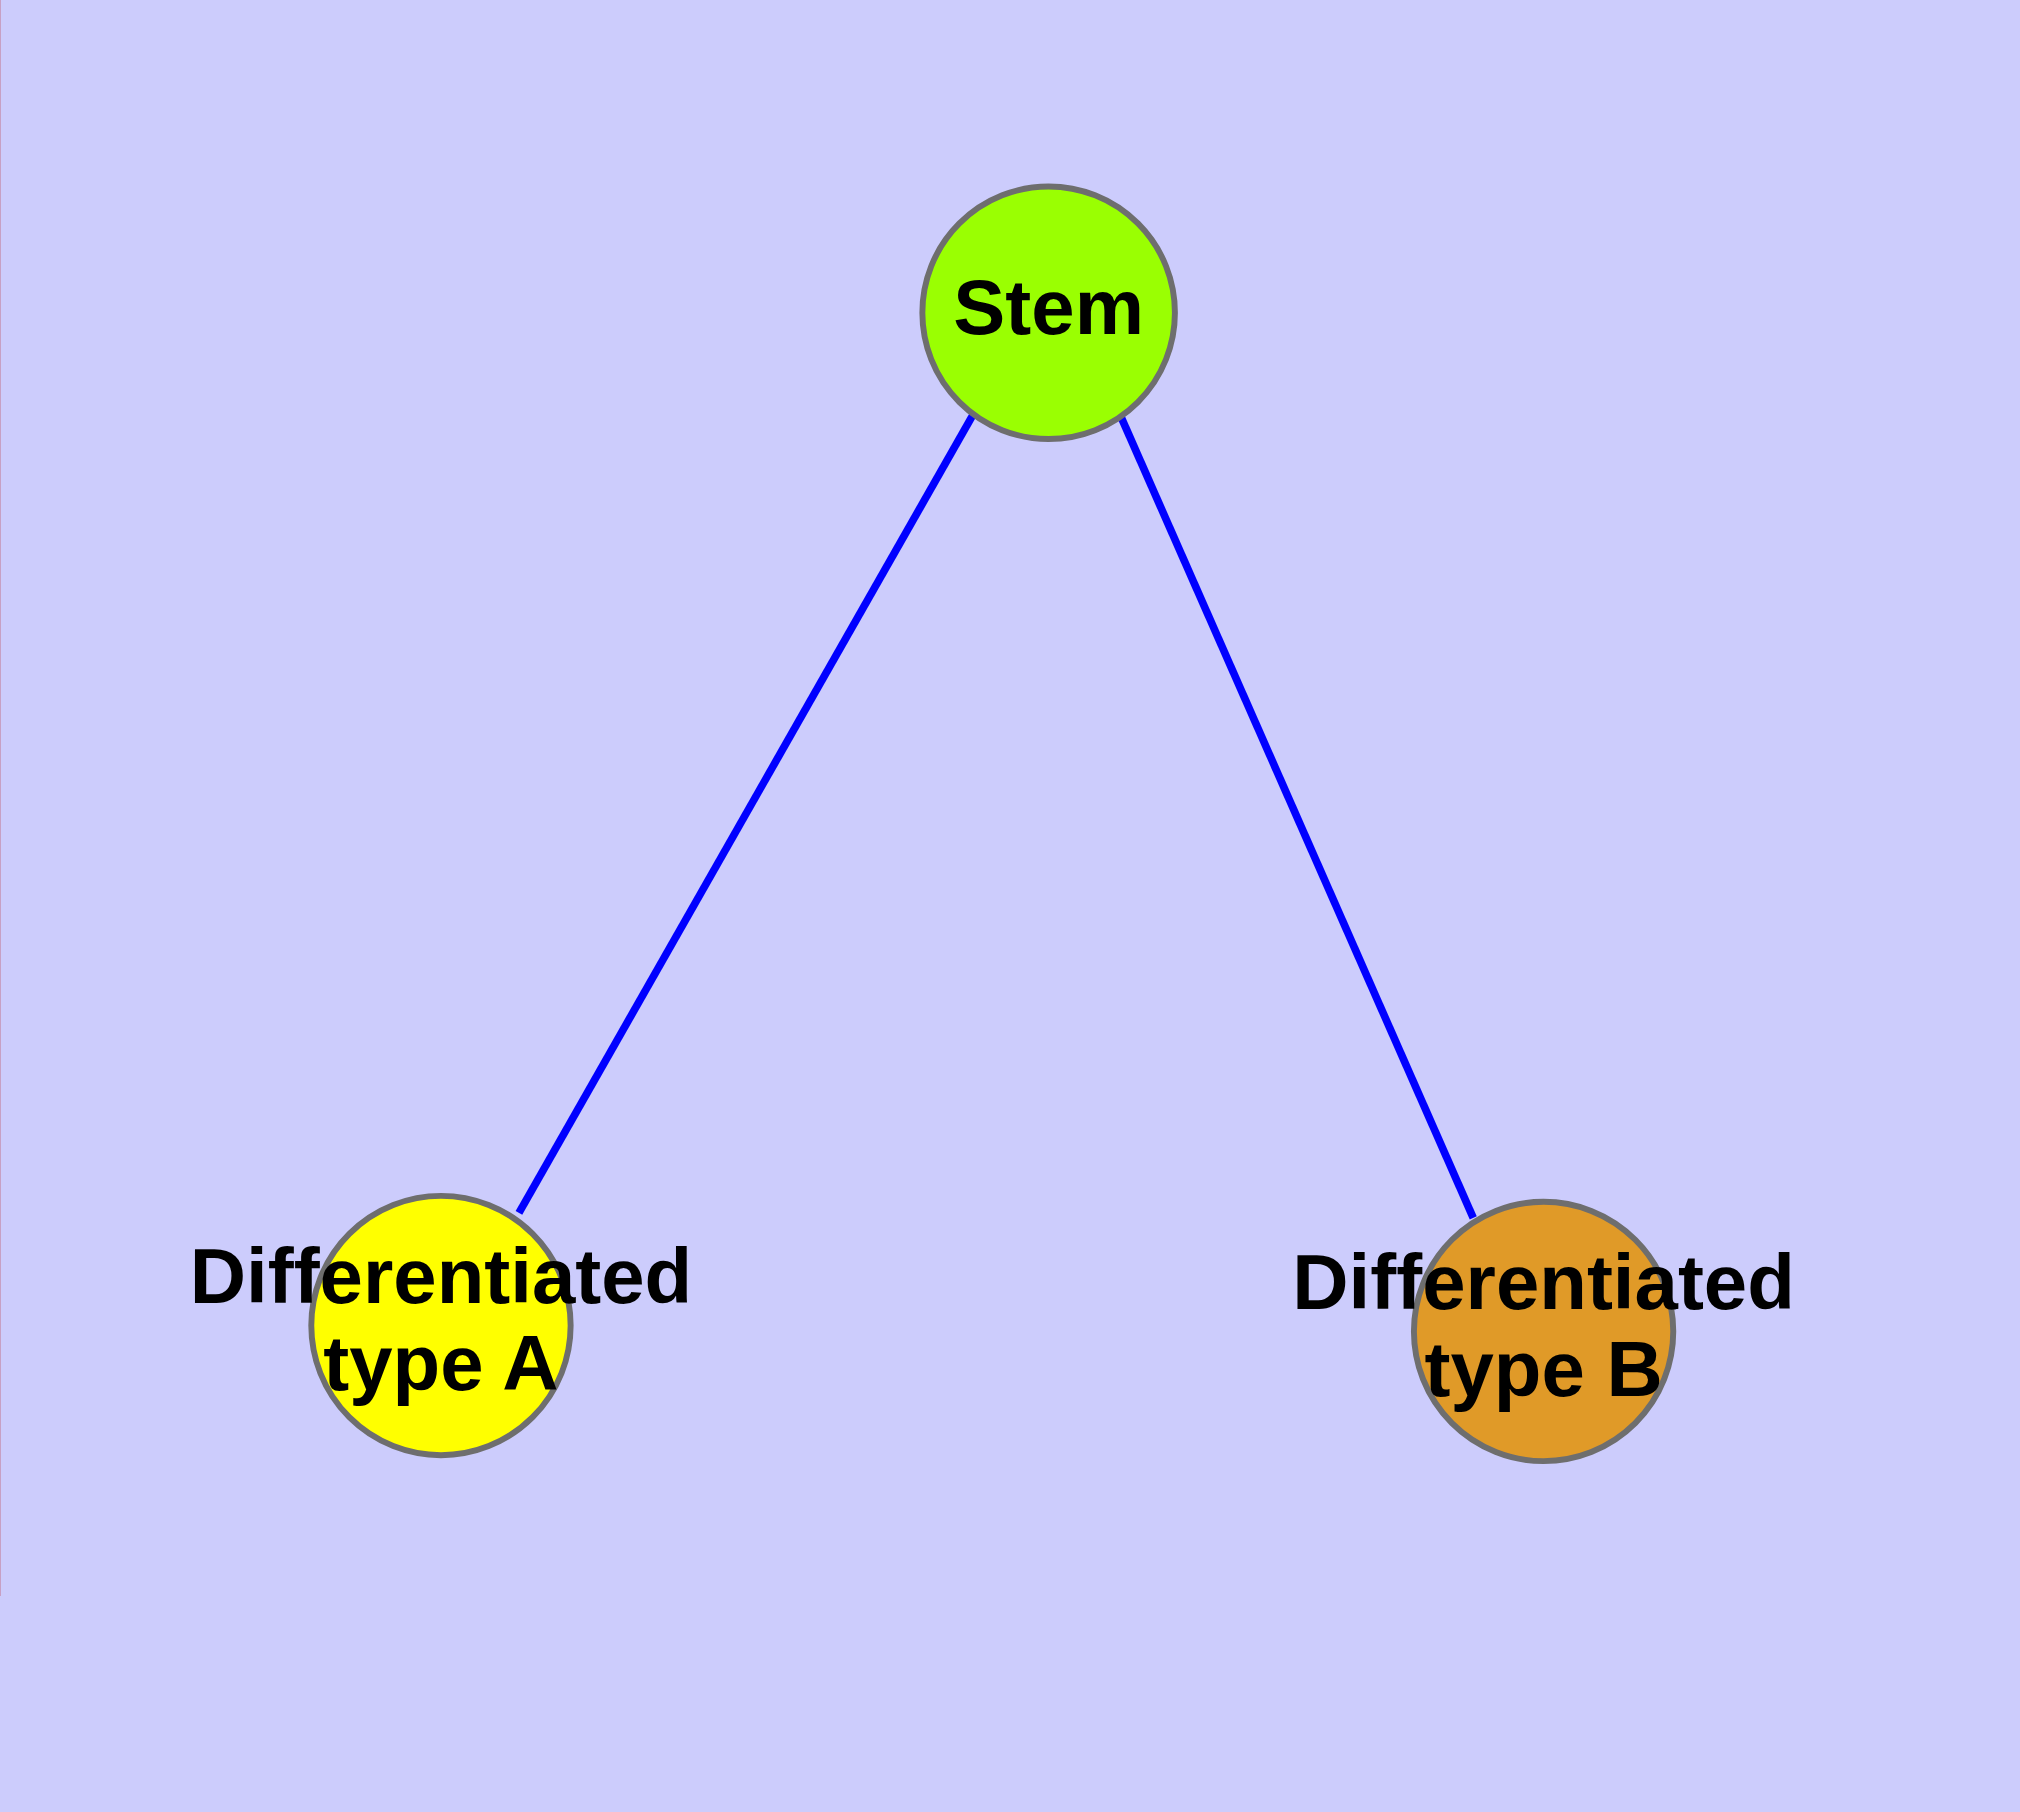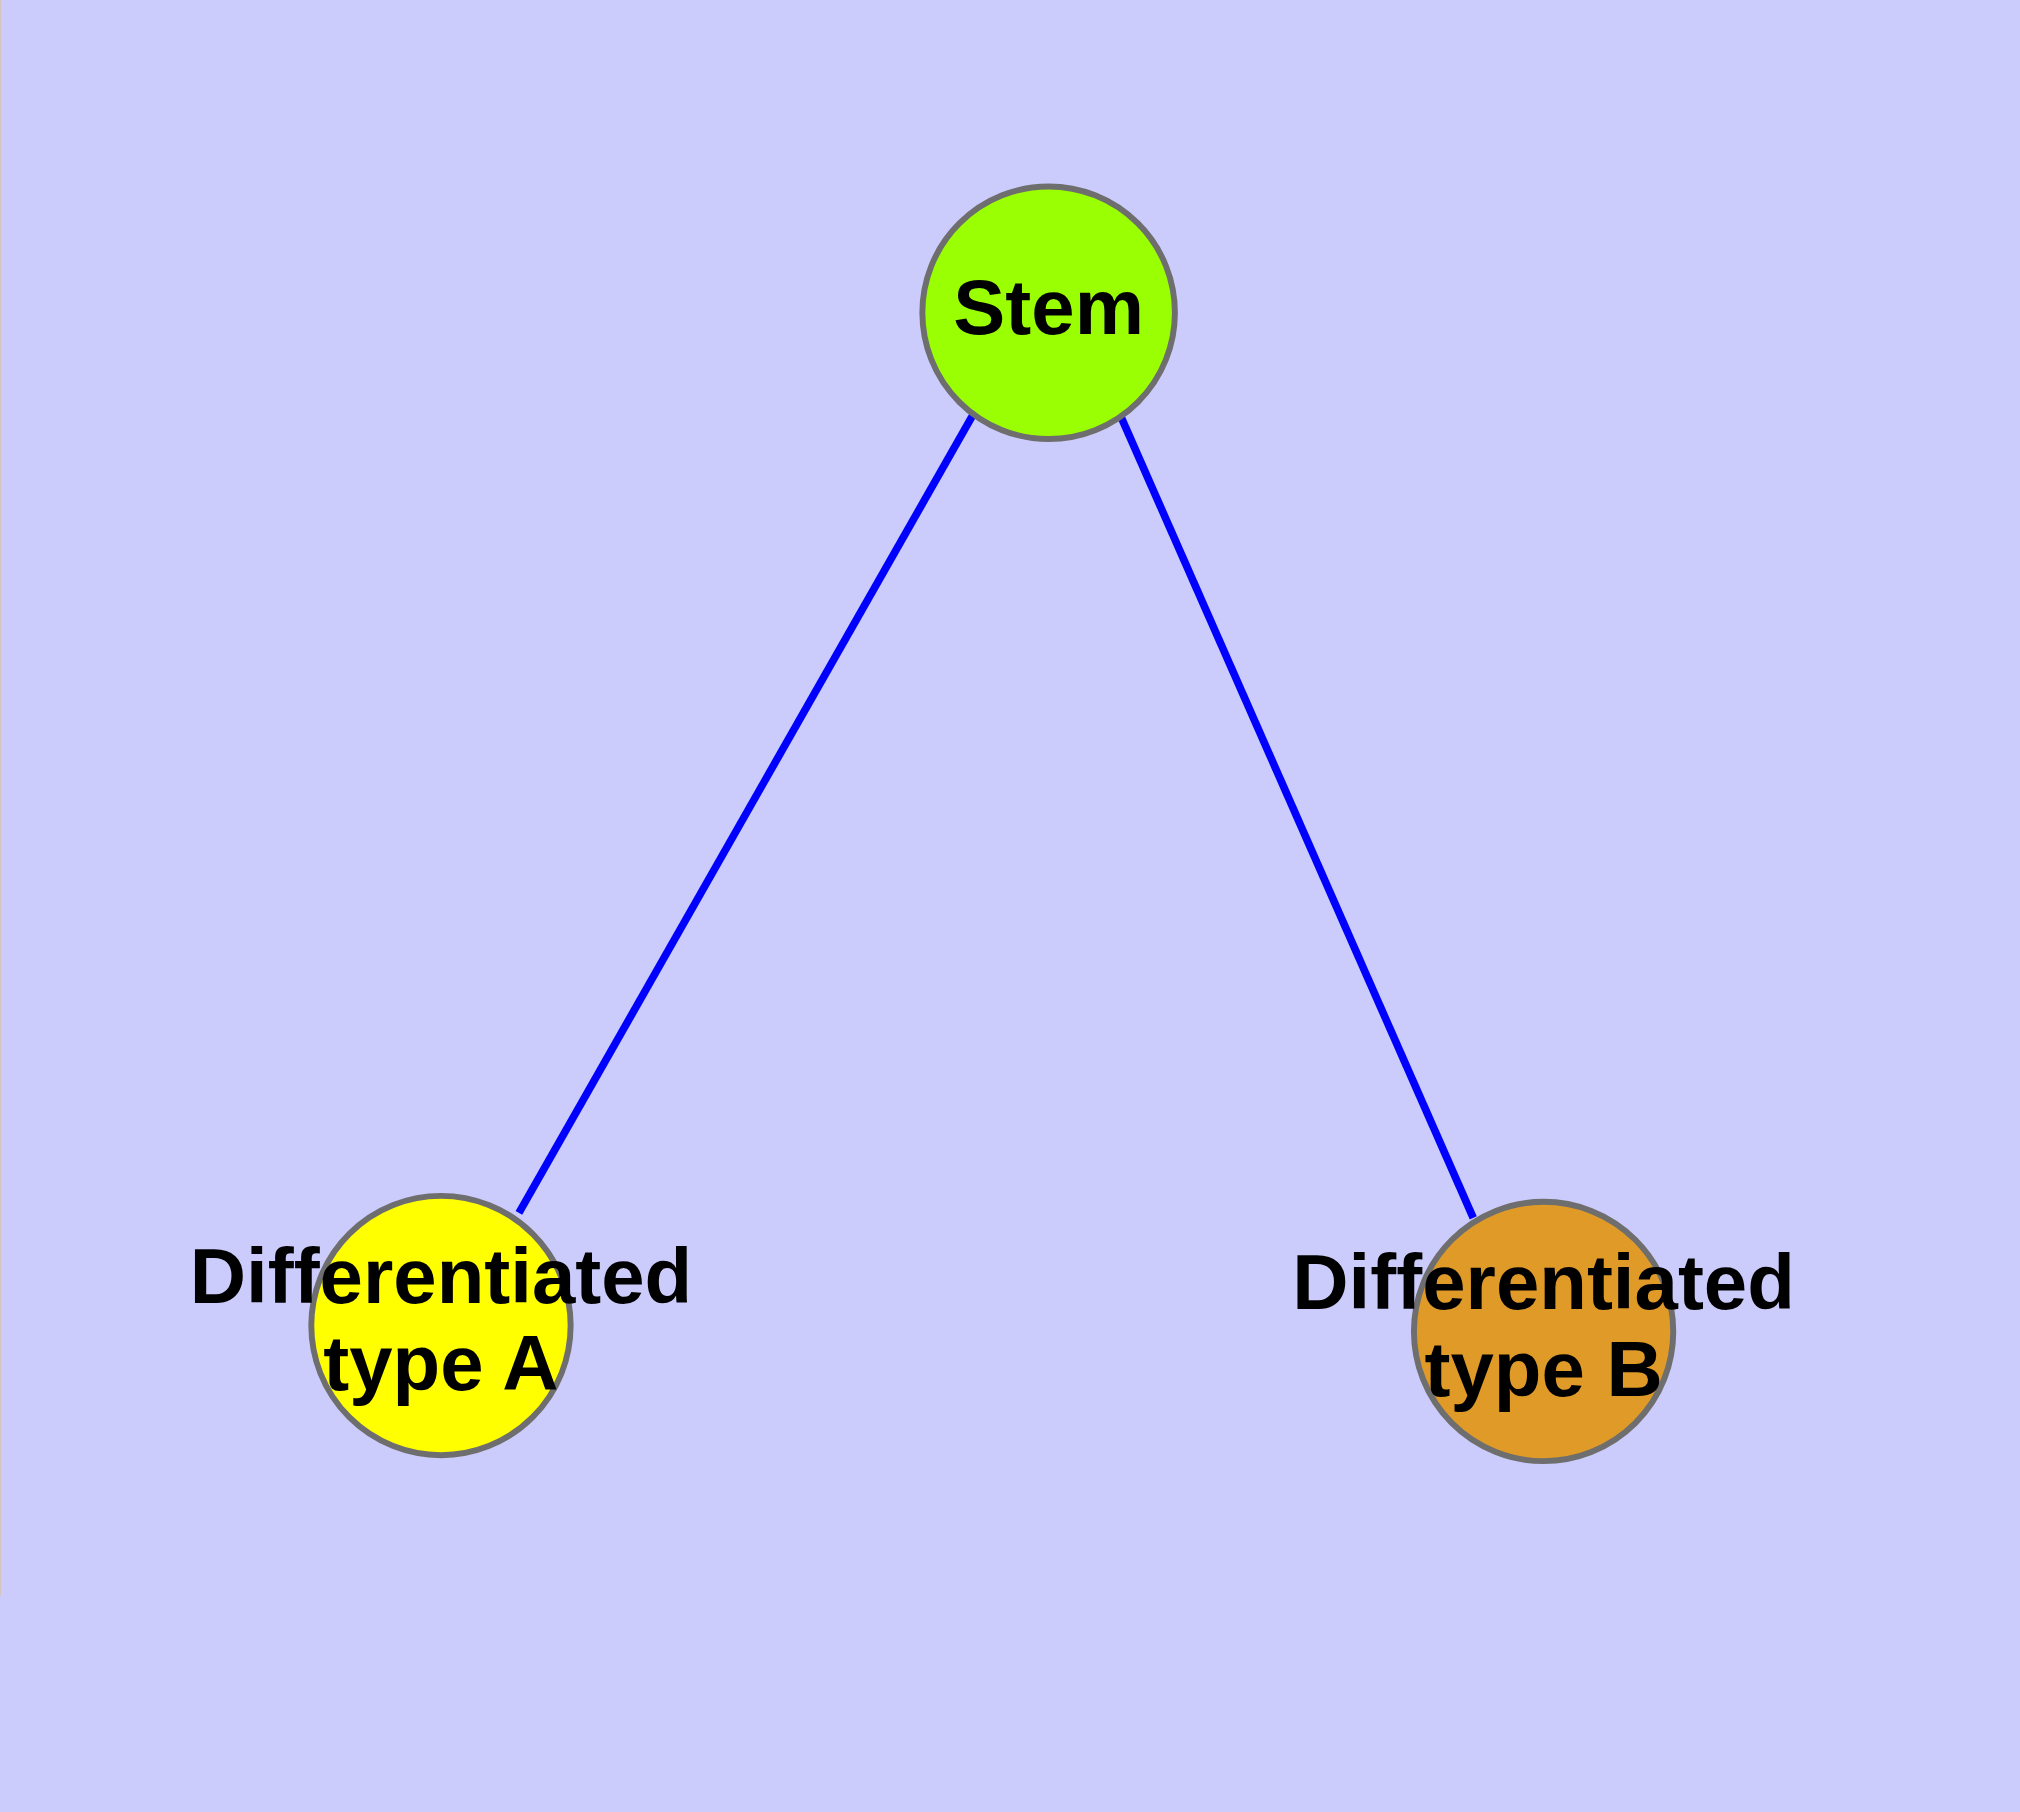--- a/index.html
+++ b/index.html
@@ -29,21 +29,21 @@
     font-weight: bold;
     fill: #000000;
     text-anchor: middle;
     dominant-baseline: middle;
     paint-order: normal;
   }
 </style>
 </head>
 <body>
 
-<div id="canvas" style="width: 2021px; height: 1596px; background: #eab308;">
+<div id="canvas" style="width: 2021px; height: 1596px; background: #b91c1c;">
   <svg id="graph-svg" viewBox="0 0 2384 2138" style="width: 2021px; height: 1812px;">
 
     <rect id="bg-rect" x="0" y="0" width="2384" height="2138" fill="#ccccfc"></rect>
 
     <g id="edges-group">
         <line x1="1148" y1="489" x2="612" y2="1431" stroke="#0000ff" stroke-width="9" stroke-linecap="butt"></line>
         <line x1="1322" y1="491" x2="1738" y2="1437" stroke="#0000ff" stroke-width="9" stroke-linecap="butt"></line>
       </g>
     <g id="nodes-group">
         <circle cx="1237" cy="369" r="149" fill="#9aff02" stroke="#6e6e6e" stroke-width="7"></circle>

